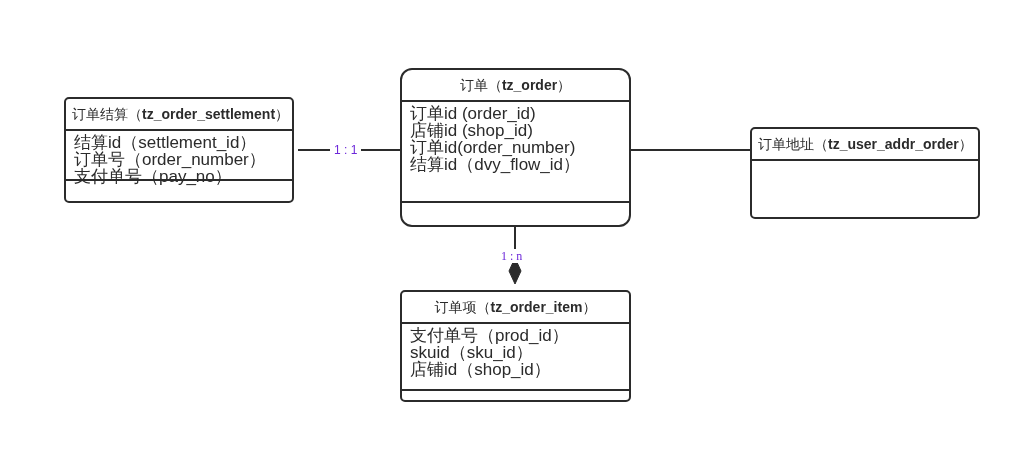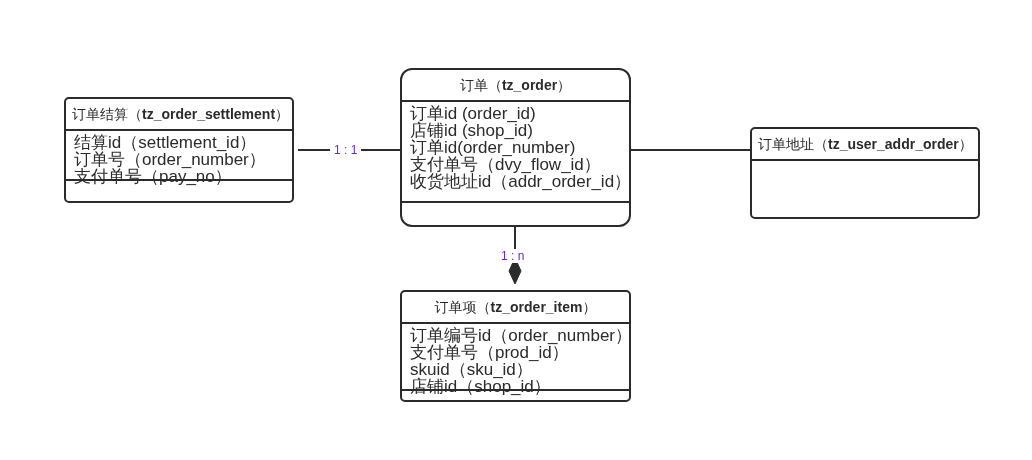--- a/index.html
+++ b/index.html
@@ -102,43 +102,41 @@
   </div>
 
   <div class="entity" style="left:400px; top:68px; width:231px; height:159px;border-radius:12px;">
     <div class="entity-title">
       <span>订单（<span class="tbl">tz_order</span>）</span>
     </div>
     <div class="entity-fields" style="height:101px;">
       <div class="field">订单id (order_id)</div>
       <div class="field">店铺id (shop_id)</div>
       <div class="field">订单id(order_number)</div>
-      <div class="field">支付单号（dvy_flow_id）</div>
-      <div class="field">收货地址id（addr_order_id）</div>
+      <div class="field">结算id（dvy_flow_id）</div>
     </div>
     <div class="entity-footer"></div>
   </div>
 
   <div class="entity" style="left:750px; top:103px; width:230px; height:92px;margin-top:24px;">
     <div class="entity-title">
       <span>订单地址（<span class="tbl">tz_user_addr_order</span>）</span>
     </div>
     <div class="entity-footer"></div>
   </div>
 
   <div class="entity" style="left:400px; top:290px; width:231px; height:112px;">
     <div class="entity-title">
       <span>订单项（<span class="tbl">tz_order_item</span>）</span>
     </div>
     <div class="entity-fields" style="height:67px;">
-      <div class="field">订单编号id（order_number）</div>
       <div class="field">支付单号（prod_id）</div>
       <div class="field">skuid（sku_id）</div>
       <div class="field">店铺id（shop_id）</div>
     </div>
     <div class="entity-footer"></div>
   </div>
 
   <div class="edge-label" style="left:330px; top:143px;">1 : 1</div>
 
-  <div class="edge-label" style="left:497px; top:249px;">1 : n</div>
+  <div class="edge-label" style="left:497px; top:249px;font-family:Liberation Serif, serif;">1 : n</div>
 
 </div>
 
 </body></html>

